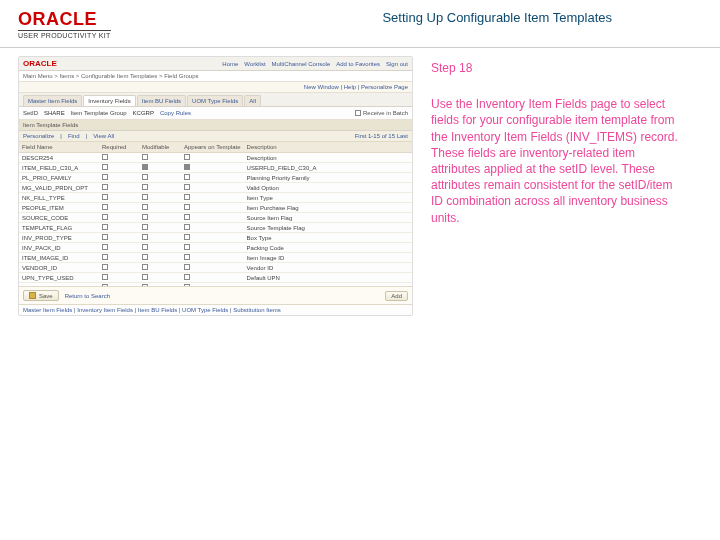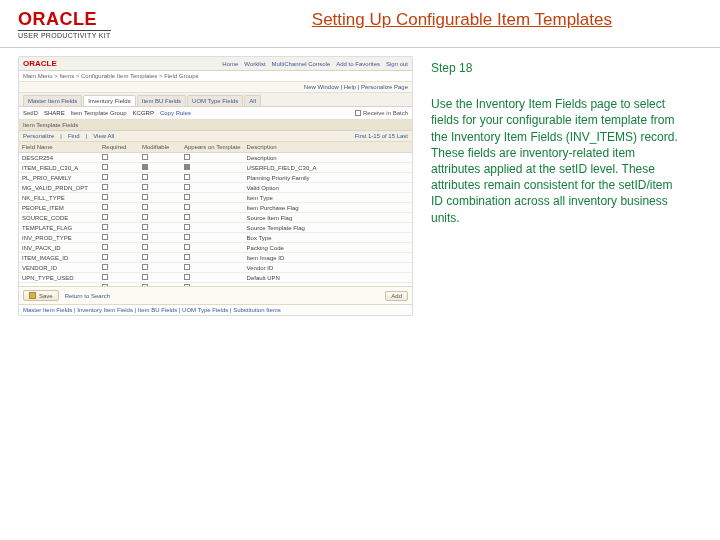--- a/index.html
+++ b/index.html
@@ -15,36 +15,36 @@
   }
   .header {
     display: flex;
     align-items: flex-start;
     padding: 10px 18px 8px 18px;
     border-bottom: 1px solid #ccc;
   }
   .logo-block { display: flex; flex-direction: column; }
   .logo-oracle { color: #c00; font-weight: bold; font-size: 18px; letter-spacing: 0.5px; line-height: 1; }
   .logo-sub { font-size: 7px; letter-spacing: 0.3px; color: #333; border-top: 1px solid #444; margin-top: 2px; padding-top: 1px; }
-  .header-title { margin-left: auto; font-size: 17px; color: #c2410c; padding-right: 90px; text-decoration: underline; }
+  .header-title { margin-left: auto; font-size: 13px; color: #0c4a6e; padding-right: 90px; }
 
   .main-row { display: flex; padding: 8px 18px 0 18px; gap: 18px; }
   .screenshot {
     width: 395px;
     height: 260px;
     border: 1px solid #ddd;
     border-radius: 2px;
     overflow: hidden;
     font-size: 6px;
     color: #555;
     display: flex;
     flex-direction: column;
     background: #fdfdfd;
   }
-  .right-col { width: 255px; font-size: 12px; line-height: 1.35; color: #15803d; }
+  .right-col { width: 255px; font-size: 12px; line-height: 1.35; color: #ec4899; }
   .right-col .step { margin: 4px 0 20px 0; }
   .right-col .desc { }
 
   
   .ms-top {
     background: #f3f1ec;
     border-bottom: 1px solid #d8d3c8;
     display: flex;
     align-items: center;
     padding: 2px 4px;

